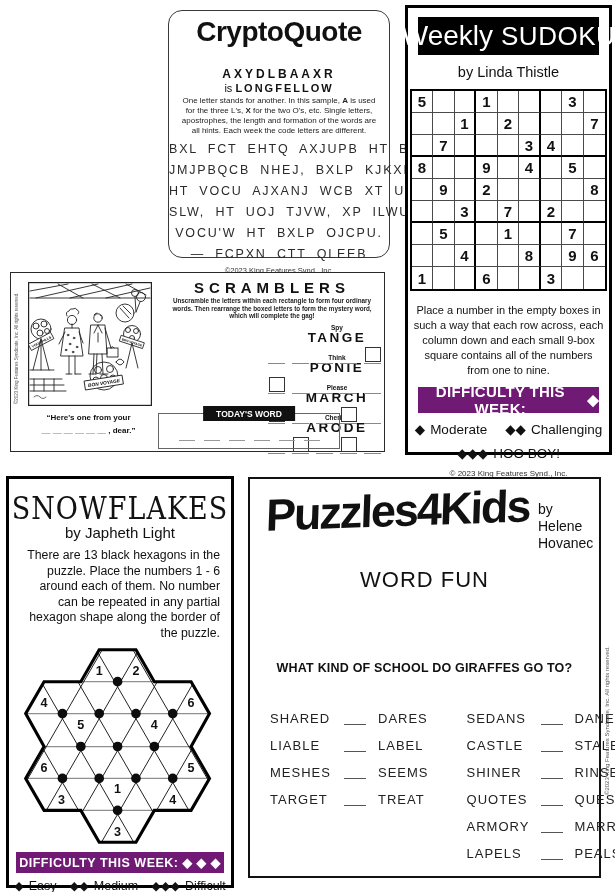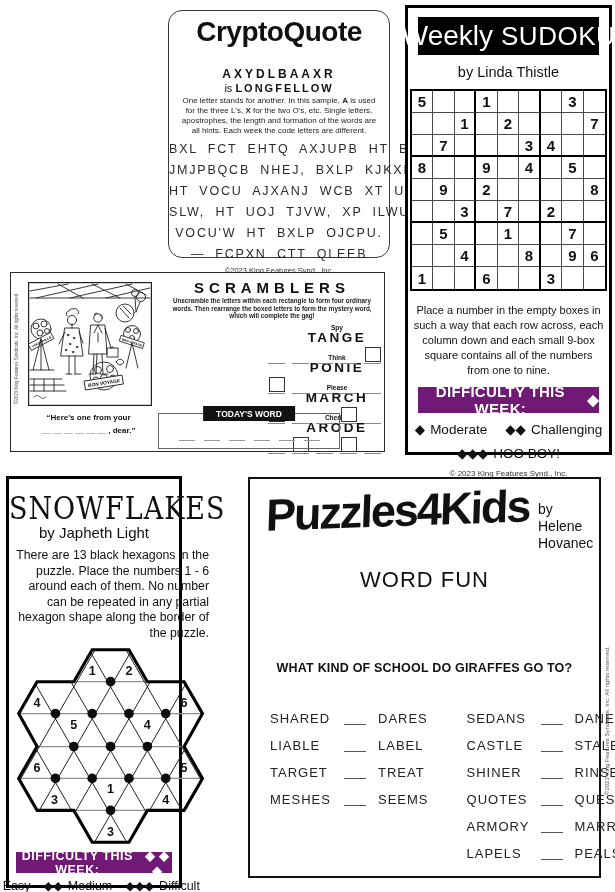--- a/index.html
+++ b/index.html
@@ -51,21 +51,21 @@
   .scr-word { font-size:13.5px; font-weight:bold; letter-spacing:2.5px; line-height:13px; }
   .scr-slots { display:flex; gap:7px; margin-left:8px; align-items:flex-end; }
   .slot { width:17px; height:19px; position:relative; border-bottom:1.5px solid #888; }
   .slot .bx { position:absolute; left:1px; bottom:1px; width:14px; height:13px; border:1.5px solid #333; background:#fff; }
   #todays-word { position:absolute; left:147px; top:140px; width:180px; height:34px; border:1.2px solid #666; }
   #tw-label { position:absolute; top:-8px; left:50%; transform:translateX(-50%); background:#111; color:#fff; font-size:8.5px; font-weight:bold; padding:2.5px 13px; white-space:nowrap; }
   #tw-blanks { display:flex; justify-content:center; gap:9px; padding-top:18px; }
   .tw-dash { width:16px; border-bottom:1.5px solid #999; height:8px; }
 
   
-  #snowflakes { left:6px; top:476px; width:176px; height:412px; border:3.5px solid #000; text-align:center; }
+  #snowflakes { left:6px; top:476px; width:228px; height:412px; border:3.5px solid #000; text-align:center; }
   .snf-title { font-family:"DejaVu Serif",serif; font-size:27px; letter-spacing:1px; margin-top:14px; transform:scaleY(1.15); }
   .snf-byline { font-size:15px; margin-top:0px; }
   .snf-instr { font-size:12.3px; line-height:15.5px; width:200px; margin:7px auto 0;text-align:right; }
   #snowflake-svg { display:block; margin:2px auto 0; }
   #snowflakes .diff-bar { height:21px; margin:1px 7px 0; font-size:12.5px; letter-spacing:0.5px; }
   #snowflakes .legend-row { gap:13px; font-size:12.5px; margin-top:5px; }
 
   
   #puzzles4kids { left:248px; top:477px; width:353px; height:401px; border:2px solid #111; }
   .p4k-title { position:absolute; left:16px; top:6px; font-size:45px; font-weight:bold; letter-spacing:-2px; transform:rotate(-2deg) skewX(-4deg); }
@@ -495,28 +495,28 @@
           <span class="wf-w1">SHARED</span>
           <span class="wf-blank"></span>
           <span class="wf-w2">DARES</span>
         </div>
         <div class="wf-row">
           <span class="wf-w1">LIABLE</span>
           <span class="wf-blank"></span>
           <span class="wf-w2">LABEL</span>
         </div>
         <div class="wf-row">
+          <span class="wf-w1">MESHES</span>
+          <span class="wf-blank"></span>
+          <span class="wf-w2">SEEMS</span>
+        </div>
+        <div class="wf-row">
           <span class="wf-w1">TARGET</span>
           <span class="wf-blank"></span>
           <span class="wf-w2">TREAT</span>
-        </div>
-        <div class="wf-row">
-          <span class="wf-w1">MESHES</span>
-          <span class="wf-blank"></span>
-          <span class="wf-w2">SEEMS</span>
         </div>
       </div>
     <div class="wf-col" id="wf-col2">
         <div class="wf-row">
           <span class="wf-w1">SEDANS</span>
           <span class="wf-blank"></span>
           <span class="wf-w2">DANES</span>
         </div>
         <div class="wf-row">
           <span class="wf-w1">CASTLE</span>

